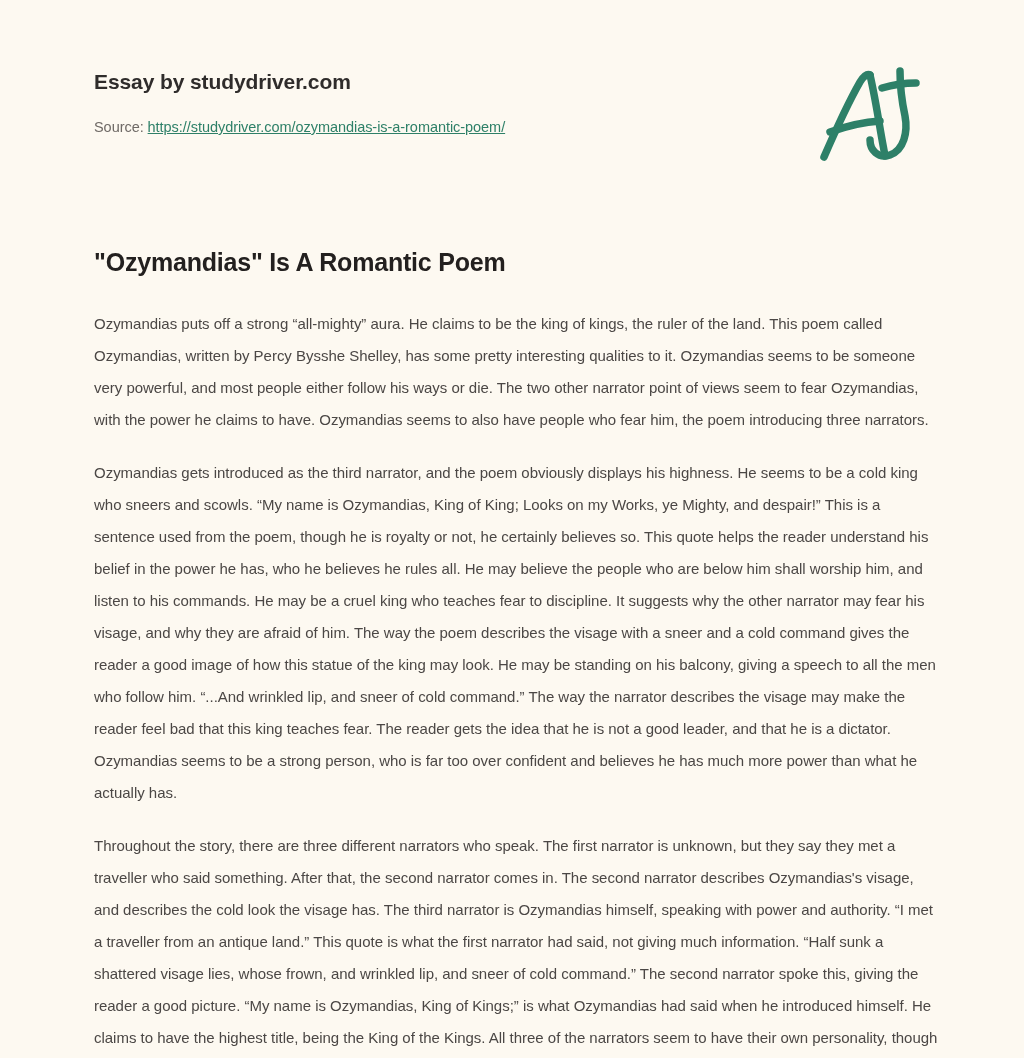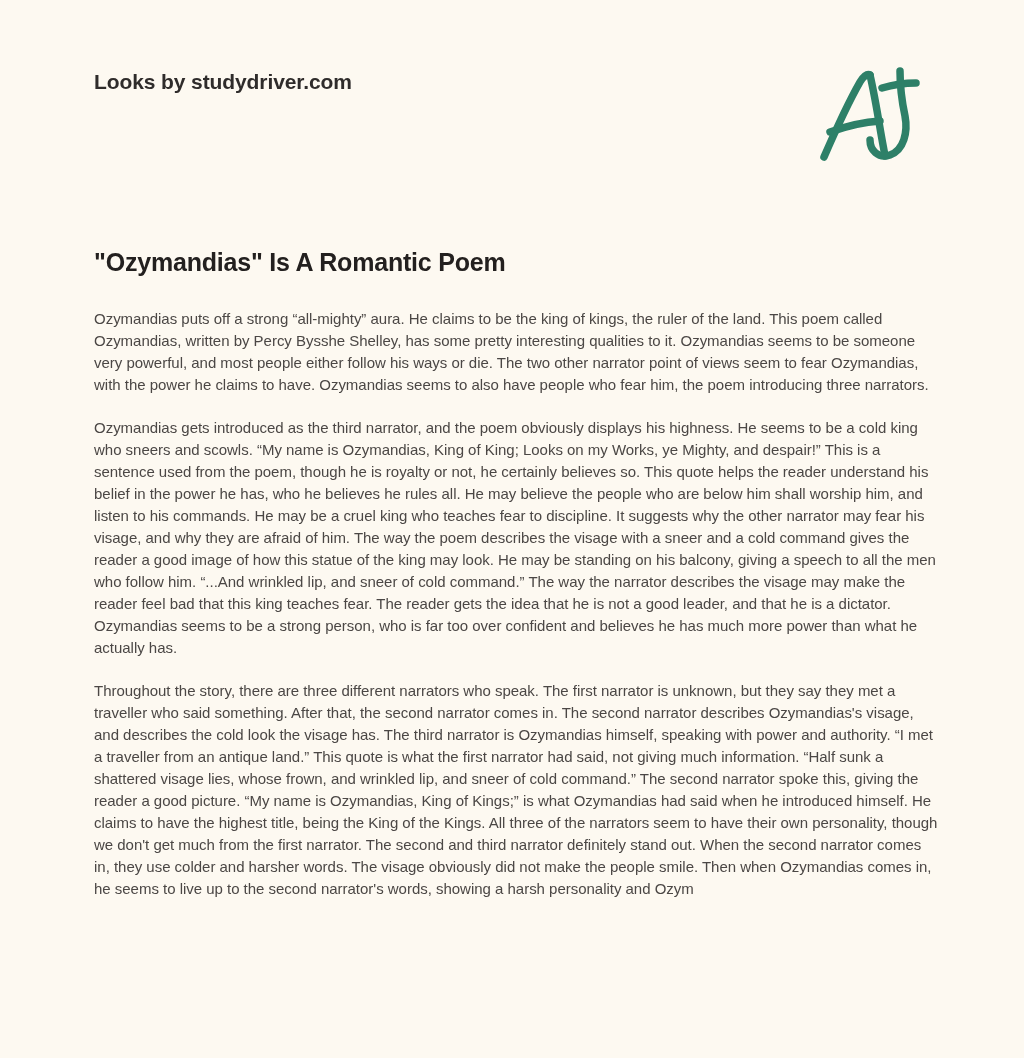--- a/index.html
+++ b/index.html
@@ -91,38 +91,41 @@
     letter-spacing: -0.2px;
   }
 
   .article-body {
     margin-top: 30px;
   }
 
   .article-body p {
     margin: 0 0 21px 0;
     font-size: 15px;
-    line-height: 22px;
+    line-height: 32px;
     color: #4b4745;
     text-align: left;
     letter-spacing: -0.02px;
   }
   .article-body p:last-child {
     margin-bottom: 16px;
   }
 </style>
 </head>
 <body>
 
 <div class="page">
 
   <div class="header">
 
-    <div class="site-heading">Looks by studydriver.com</div>
+    <div class="site-heading">Essay by studydriver.com</div>
 
+    <div class="source-line">
+      <span class="source-label">Source: </span><a class="source-url" href="#">https://studydriver.com/ozymandias-is-a-romantic-poem/</a>
+    </div>
 
     <div class="logo">
       <svg viewBox="0 0 116 110" xmlns="http://www.w3.org/2000/svg" aria-hidden="true">
         <g fill="none" stroke="#2E8068" stroke-linecap="round" stroke-linejoin="round">
 
           <path d="M12 99 C 22 76, 36 45, 48 24 C 51 19, 55 15, 58 17" stroke-width="7.5"></path>
 
           <path d="M58 17 C 61 30, 65 52, 68 70 C 70 82, 72 92, 73 98" stroke-width="7.5"></path>
 
           <path d="M18 74 C 32 69, 52 64, 68 63" stroke-width="7.5"></path>

